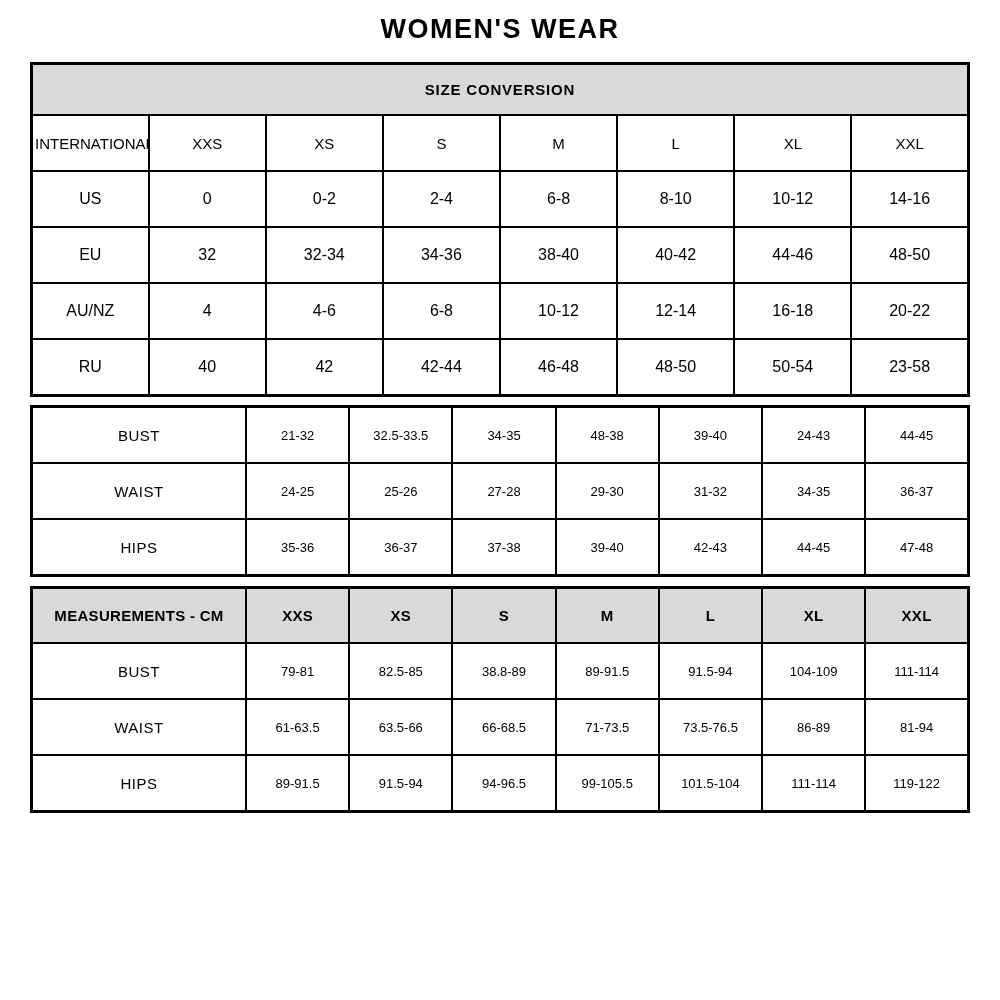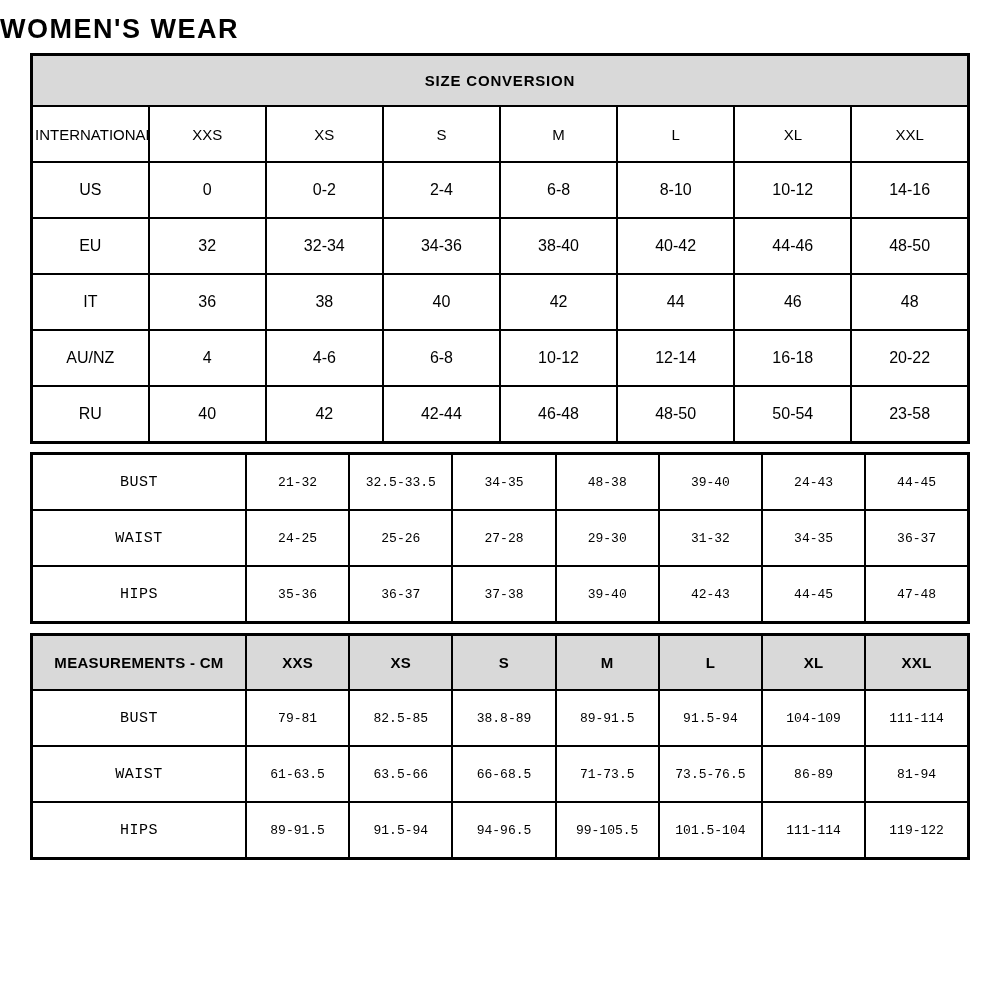--- a/index.html
+++ b/index.html
@@ -10,25 +10,25 @@
     font-family: "Liberation Sans", sans-serif;
     color: #000000;
   }
   .page {
     width: 1000px;
     height: 1000px;
     box-sizing: border-box;
     padding-top: 12px;
   }
   .page-title {
-    text-align: left;
+    text-align: center;
     font-size: 27px;
     font-weight: 700;
     letter-spacing: 1.5px;
-    margin: 2px 0 8px 0;
+    margin: 2px 0 17px 0;
   }
   table {
     border-collapse: collapse;
     table-layout: fixed;
     width: 940px;
     margin: 0 auto;
     border: 3px solid #000000;
   }
   td {
     border: 2px solid #000000;
@@ -52,21 +52,21 @@
   .t-conv .col-label { width: 168px; }
   
   .t-meas { margin-bottom: 9px; }
   .t-meas .hdr-row td {
     height: 53px;
     background: #d9d9d9;
     font-weight: 700;
     font-size: 15px;
     letter-spacing: 0.3px;
   }
-  .t-meas .data-row td { height: 54px; font-size: 13px; font-family: Liberation Mono, monospace; }
+  .t-meas .data-row td { height: 54px; font-size: 13px; }
   .t-meas .data-row td.row-label { font-size: 15px; letter-spacing: 0.5px; }
   .t-meas .col-label { width: 208px; }
 </style>
 </head>
 <body>
 
 <div class="page">
 
   <div class="page-title">WOMEN'S WEAR</div>
 
@@ -97,30 +97,20 @@
     </tr>
     <tr class="data-row">
       <td class="col-label">EU</td>
       <td>32</td>
       <td>32-34</td>
       <td>34-36</td>
       <td>38-40</td>
       <td>40-42</td>
       <td>44-46</td>
       <td>48-50</td>
-    </tr>
-    <tr class="data-row">
-      <td class="col-label">IT</td>
-      <td>36</td>
-      <td>38</td>
-      <td>40</td>
-      <td>42</td>
-      <td>44</td>
-      <td>46</td>
-      <td>48</td>
     </tr>
     <tr class="data-row">
       <td class="col-label">AU/NZ</td>
       <td>4</td>
       <td>4-6</td>
       <td>6-8</td>
       <td>10-12</td>
       <td>12-14</td>
       <td>16-18</td>
       <td>20-22</td>

